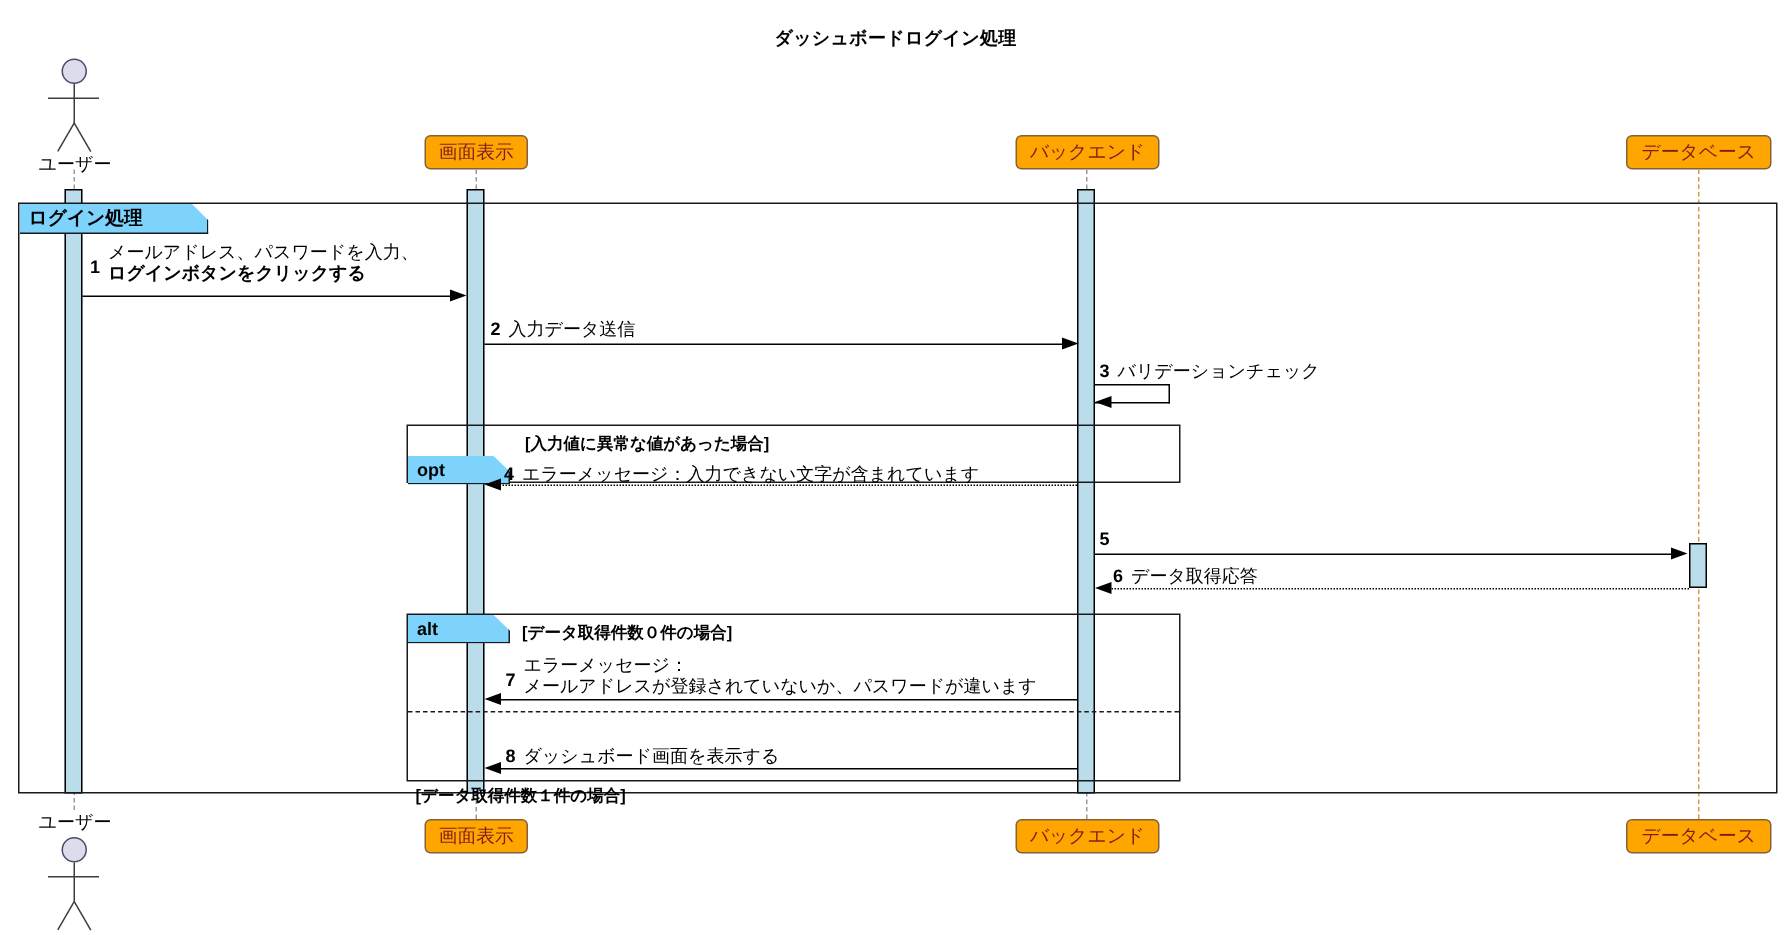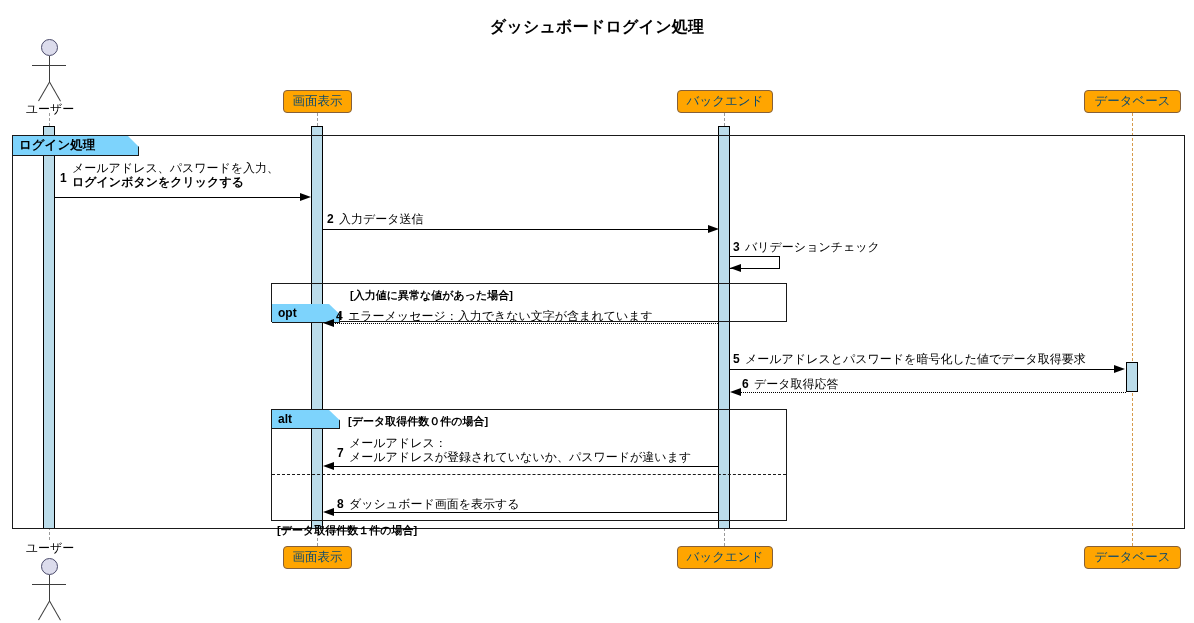--- a/index.html
+++ b/index.html
@@ -20,21 +20,21 @@
     height: 623px;
   }
 
   
   #diagram-title {
     position: absolute;
     top: 17px;
     left: 0;
     width: 1194px;
     text-align: center;
-    font-size: 16px;
+    font-size: 12px;
     font-weight: bold;
     letter-spacing: 0.2px;
   }
 
   
   .actor-head {
     position: absolute;
     width: 17px;
     height: 17px;
     border: 1.3px solid #4b4b6b;
@@ -72,21 +72,21 @@
   .participant {
     position: absolute;
     background: #ffa500;
     border: 1.2px solid #85603a;
     border-radius: 4px;
     box-sizing: border-box;
     font-size: 12.5px;
     text-align: center;
     line-height: 21px;
     height: 23px;
-    color: #0c4a6e;
+    color: #7f1d1d;
     white-space: nowrap;
   }
 
   
   .lifeline-dashed {
     position: absolute;
     width: 0;
     border-left: 1px dashed #9a9a9a;
   }
   .lifeline-dashed.orange {
@@ -247,35 +247,34 @@
   <div class="frame-inner" style="left:271px; top:283px; width:516px; height:39px;"></div>
   <div class="frame-tag" style="left:272px; top:284px; width:68px;margin-top:20px;">opt</div>
   <div class="guard" style="left:350px; top:288px;">[入力値に異常な値があった場合]</div>
 
   <div class="msg-num" style="left:336px; top:309px;">4</div>
   <div class="msg-label" style="left:348px; top:309px;">エラーメッセージ：入力できない文字が含まれています</div>
   <div class="msg-line dashed" style="left:329px; top:323px; width:389px;"></div>
   <div class="arrow-l" style="left:323px; top:319px;"></div>
 
   <div class="msg-num" style="left:733px; top:352px;">5</div>
-  <div class="msg-label" style="left:745px; top:352px;">メールアドレスとパスワードを暗号化した値でデータ取得要求</div>
   <div class="msg-line" style="left:730px; top:369px; width:386px;"></div>
   <div class="arrow-r" style="left:1114px; top:365px;"></div>
 
   <div class="msg-num" style="left:742px; top:377px;">6</div>
   <div class="msg-label" style="left:754px; top:377px;">データ取得応答</div>
   <div class="msg-line dashed" style="left:736px; top:392px; width:390px;"></div>
   <div class="arrow-l" style="left:730px; top:388px;"></div>
 
   <div class="frame-inner" style="left:271px; top:409px; width:516px; height:112px;"></div>
   <div class="frame-tag" style="left:272px; top:410px; width:68px;">alt</div>
   <div class="guard" style="left:348px; top:414px;">[データ取得件数０件の場合]</div>
 
   <div class="msg-num" style="left:337px; top:446px;">7</div>
-  <div class="msg-label" style="left:349px; top:436px;">メールアドレス：</div>
+  <div class="msg-label" style="left:349px; top:436px;">エラーメッセージ：</div>
   <div class="msg-label" style="left:349px; top:450px;">メールアドレスが登録されていないか、パスワードが違います</div>
   <div class="msg-line" style="left:329px; top:466px; width:389px;"></div>
   <div class="arrow-l" style="left:323px; top:462px;"></div>
 
   <div class="divider" style="left:272px; top:474px; width:514px;"></div>
   <div class="guard" style="left:277px; top:478px;margin-top:45px;">[データ取得件数１件の場合]</div>
 
   <div class="msg-num" style="left:337px; top:497px;">8</div>
   <div class="msg-label" style="left:349px; top:497px;">ダッシュボード画面を表示する</div>
   <div class="msg-line" style="left:329px; top:512px; width:389px;"></div>

